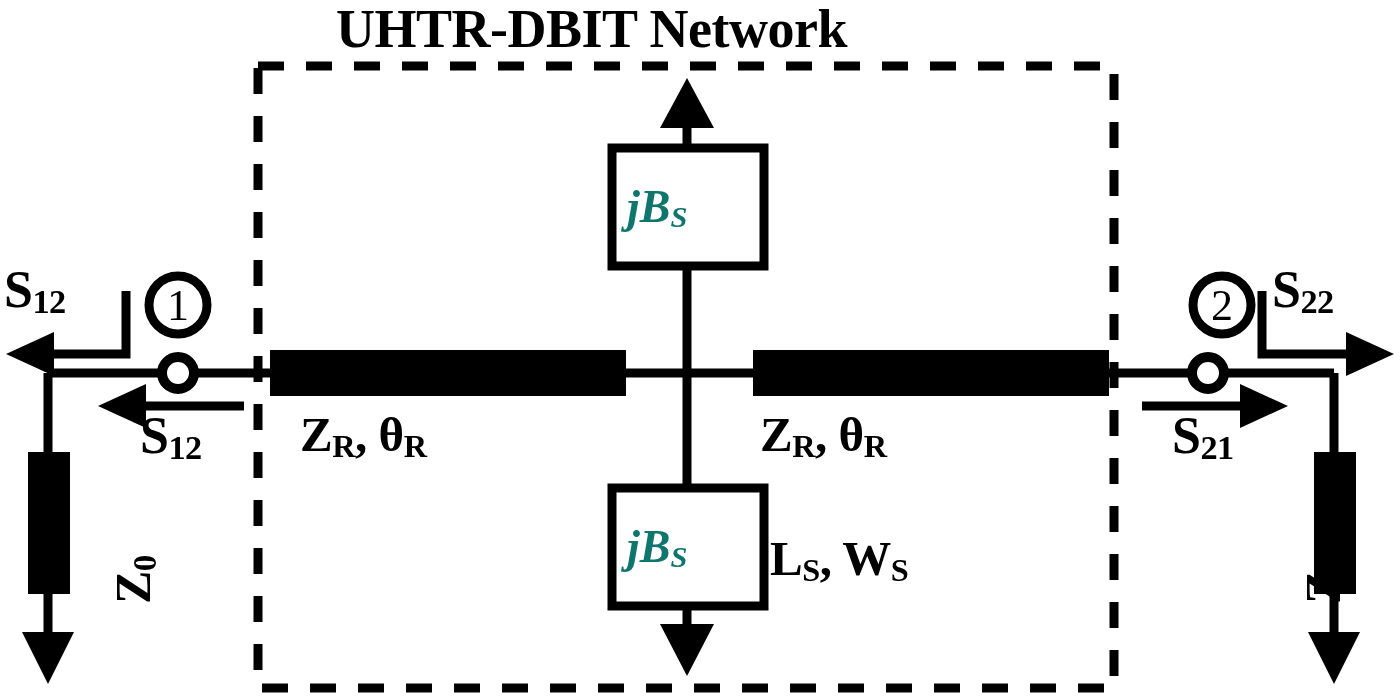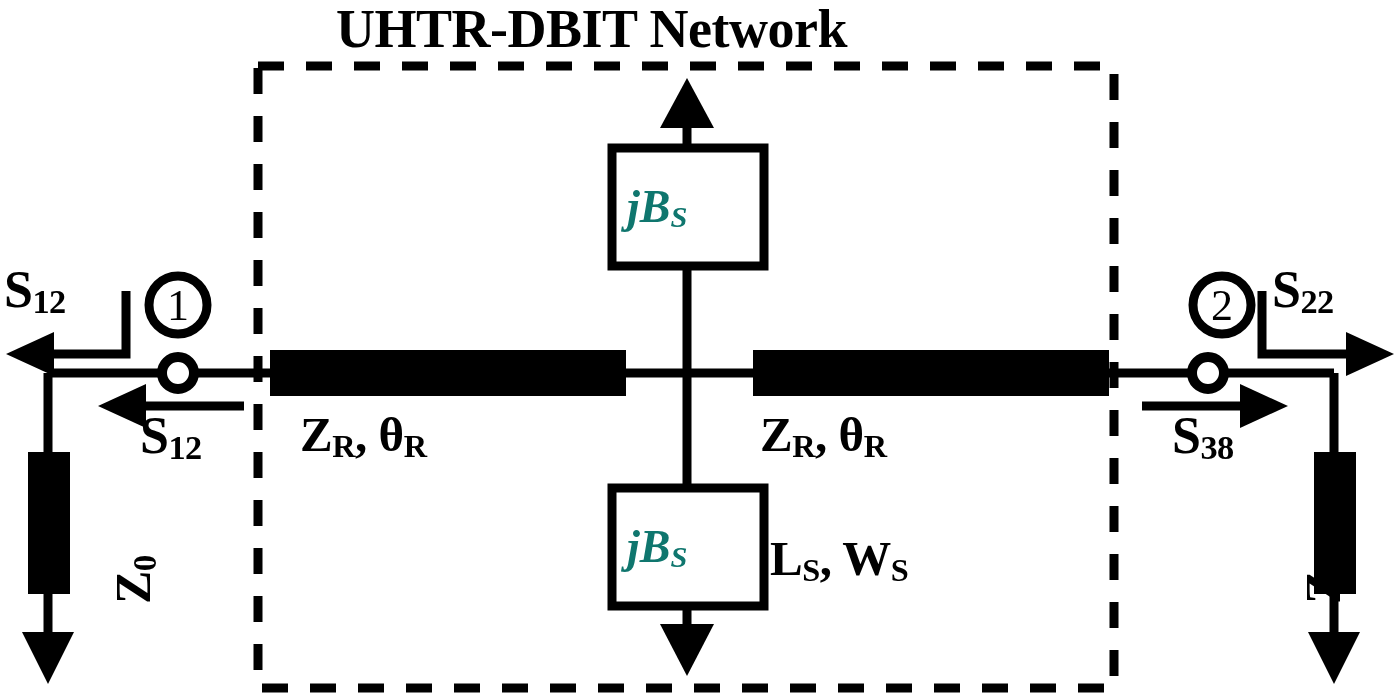--- a/index.html
+++ b/index.html
@@ -155,21 +155,21 @@
   <div class="lbl tl-lbl" id="zr-tr-r"><span>Z</span><sub>R</sub><span>, θ</span><sub>R</sub></div>
 
   <div class="lbl tl-lbl" id="ls-ws"><span>L</span><sub>S</sub><span>, W</span><sub>S</sub></div>
 
   <div class="lbl s-lbl" id="s11"><span>S</span><sub>12</sub></div>
 
   <div class="lbl s-lbl" id="s12"><span>S</span><sub>12</sub></div>
 
   <div class="lbl s-lbl" id="s22"><span>S</span><sub>22</sub></div>
 
-  <div class="lbl s-lbl" id="s21"><span>S</span><sub>38</sub></div>
+  <div class="lbl s-lbl" id="s21"><span>S</span><sub>21</sub></div>
 
   <div class="lbl z-lbl" id="z0"><span>Z</span><sub>0</sub></div>
 
   <div class="lbl z-lbl" id="zl"><span>Z</span><sub>L</sub></div>
 
   <div class="jbs-lbl" id="jbs-top"><span>jB</span><sub style="font-size:0.66em;vertical-align:-0.18em;">S</sub></div>
 
   <div class="jbs-lbl" id="jbs-bot"><span>jB</span><sub style="font-size:0.66em;vertical-align:-0.18em;">S</sub></div>
 
 </div>

